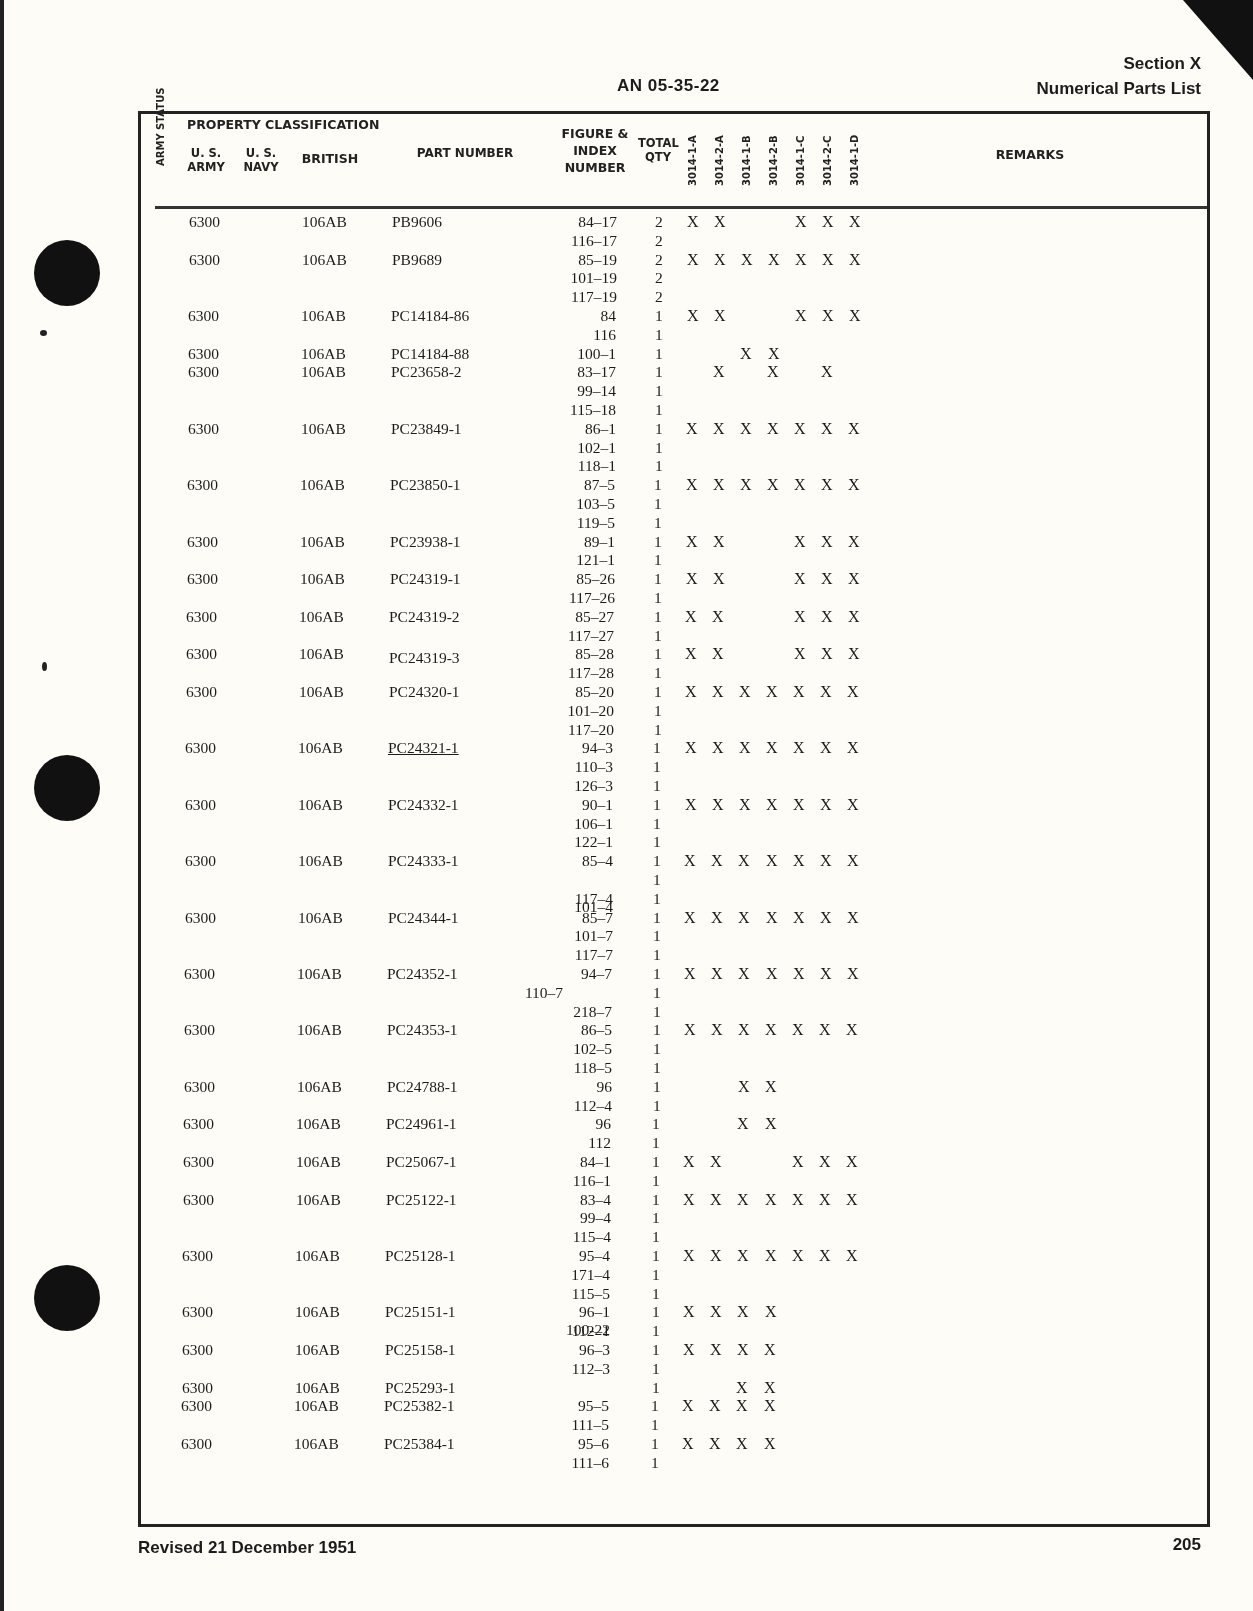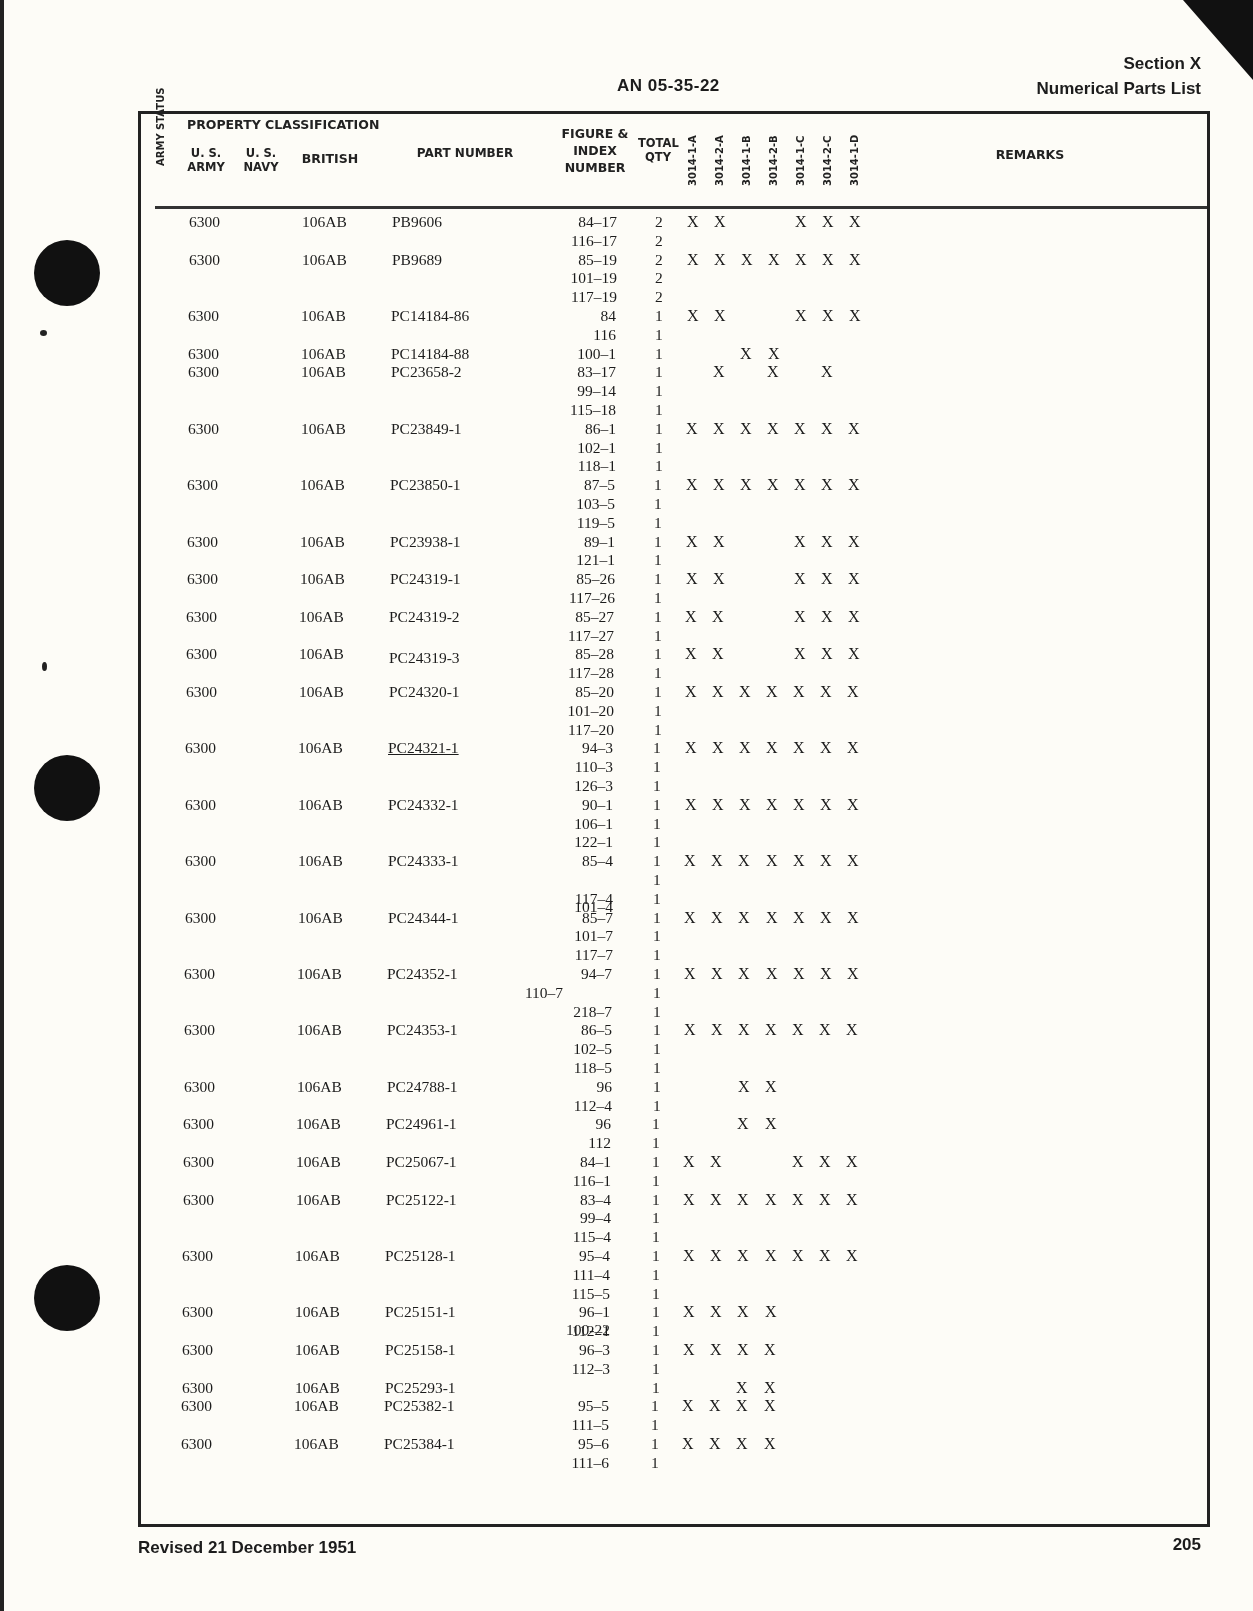--- a/index.html
+++ b/index.html
@@ -376,21 +376,21 @@
     <div class="cell xmark" style="left: 737px; top: 1190.6px;">X</div>
     <div class="cell xmark" style="left: 765px; top: 1190.6px;">X</div>
     <div class="cell xmark" style="left: 792px; top: 1190.6px;">X</div>
     <div class="cell xmark" style="left: 819px; top: 1190.6px;">X</div>
     <div class="cell xmark" style="left: 846px; top: 1190.6px;">X</div>
     <div class="cell " style="left: 182px; top: 1247px;">6300</div>
     <div class="cell " style="left: 295px; top: 1247px;">106AB</div>
     <div class="cell " style="left: 385px; top: 1247px;">PC25128-1</div>
     <div class="cell fig" style="left: 530px; top: 1247px;">95–4</div>
     <div class="cell " style="left: 652px; top: 1247px;">1</div>
-    <div class="cell fig" style="left: 530px; top: 1265.8px;">111–4</div>
+    <div class="cell fig" style="left: 530px; top: 1265.8px;">171–4</div>
     <div class="cell " style="left: 652px; top: 1265.8px;">1</div>
     <div class="cell fig" style="left: 530px; top: 1284.6px;">115–5</div>
     <div class="cell " style="left: 652px; top: 1284.6px;">1</div>
     <div class="cell xmark" style="left: 683px; top: 1247px;">X</div>
     <div class="cell xmark" style="left: 710px; top: 1247px;">X</div>
     <div class="cell xmark" style="left: 737px; top: 1247px;">X</div>
     <div class="cell xmark" style="left: 765px; top: 1247px;">X</div>
     <div class="cell xmark" style="left: 792px; top: 1247px;">X</div>
     <div class="cell xmark" style="left: 819px; top: 1247px;">X</div>
     <div class="cell xmark" style="left: 846px; top: 1247px;">X</div>

